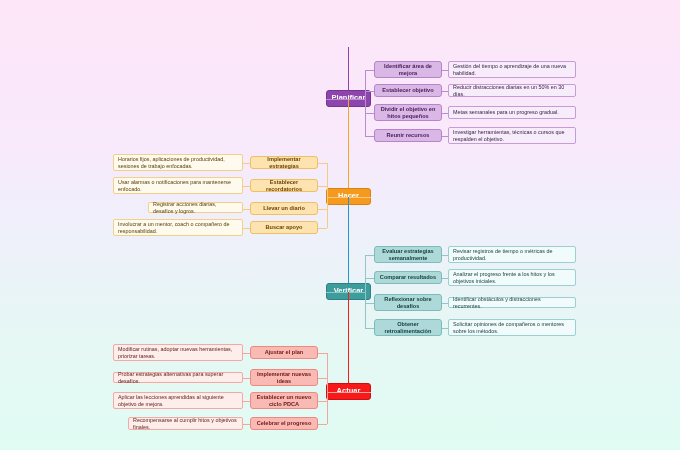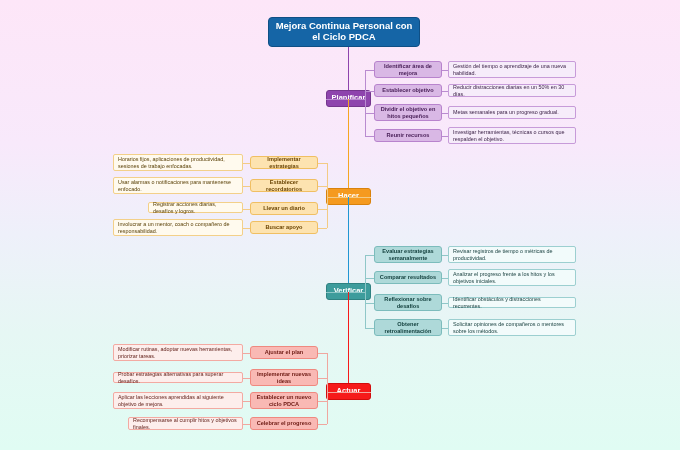--- a/index.html
+++ b/index.html
@@ -96,21 +96,20 @@
 
   .c-plan  { background: #b98bd0; }
   .c-do    { background: #f3cb85; }
   .c-check { background: #8fc7c8; }
   .c-act   { background: #f0a79f; }
 </style>
 </head>
 <body>
 
 <div id="canvas">
-    <div class="node central" style="left: 268px; top: 17px; width: 152px; height: 30px;">Mejora Continua Personal con el Ciclo PDCA</div>
     <div class="line v-plan" style="left: 348px; top: 47px; width: 1.4px; height: 52px;"></div>
     <div class="node stage stage-plan" style="left: 326px; top: 90px; width: 45px; height: 17px;">Planificar</div>
     <div class="line c-plan" style="left: 365px; top: 69.5px; width: 1px; height: 66px;"></div>
     <div class="line c-plan" style="left: 326px; top: 98.5px; width: 39px; height: 1px;"></div>
     <div class="line c-plan" style="left: 365px; top: 69.5px; width: 9px; height: 1px;"></div>
     <div class="node sub sub-plan" style="left: 374px; top: 61px; width: 68px; height: 17px;">Identificar área de mejora</div>
     <div class="node leaf leaf-left leaf-plan" style="left: 448px; top: 61px; width: 128px; height: 17px;">Gestión del tiempo o aprendizaje de una nueva habilidad.</div>
     <div class="line c-plan" style="left: 442px; top: 69.5px; width: 6px; height: 1px;"></div>
     <div class="line c-plan" style="left: 365px; top: 90.5px; width: 9px; height: 1px;"></div>
     <div class="node sub sub-plan" style="left: 374px; top: 84px; width: 68px; height: 13px;">Establecer objetivo</div>

